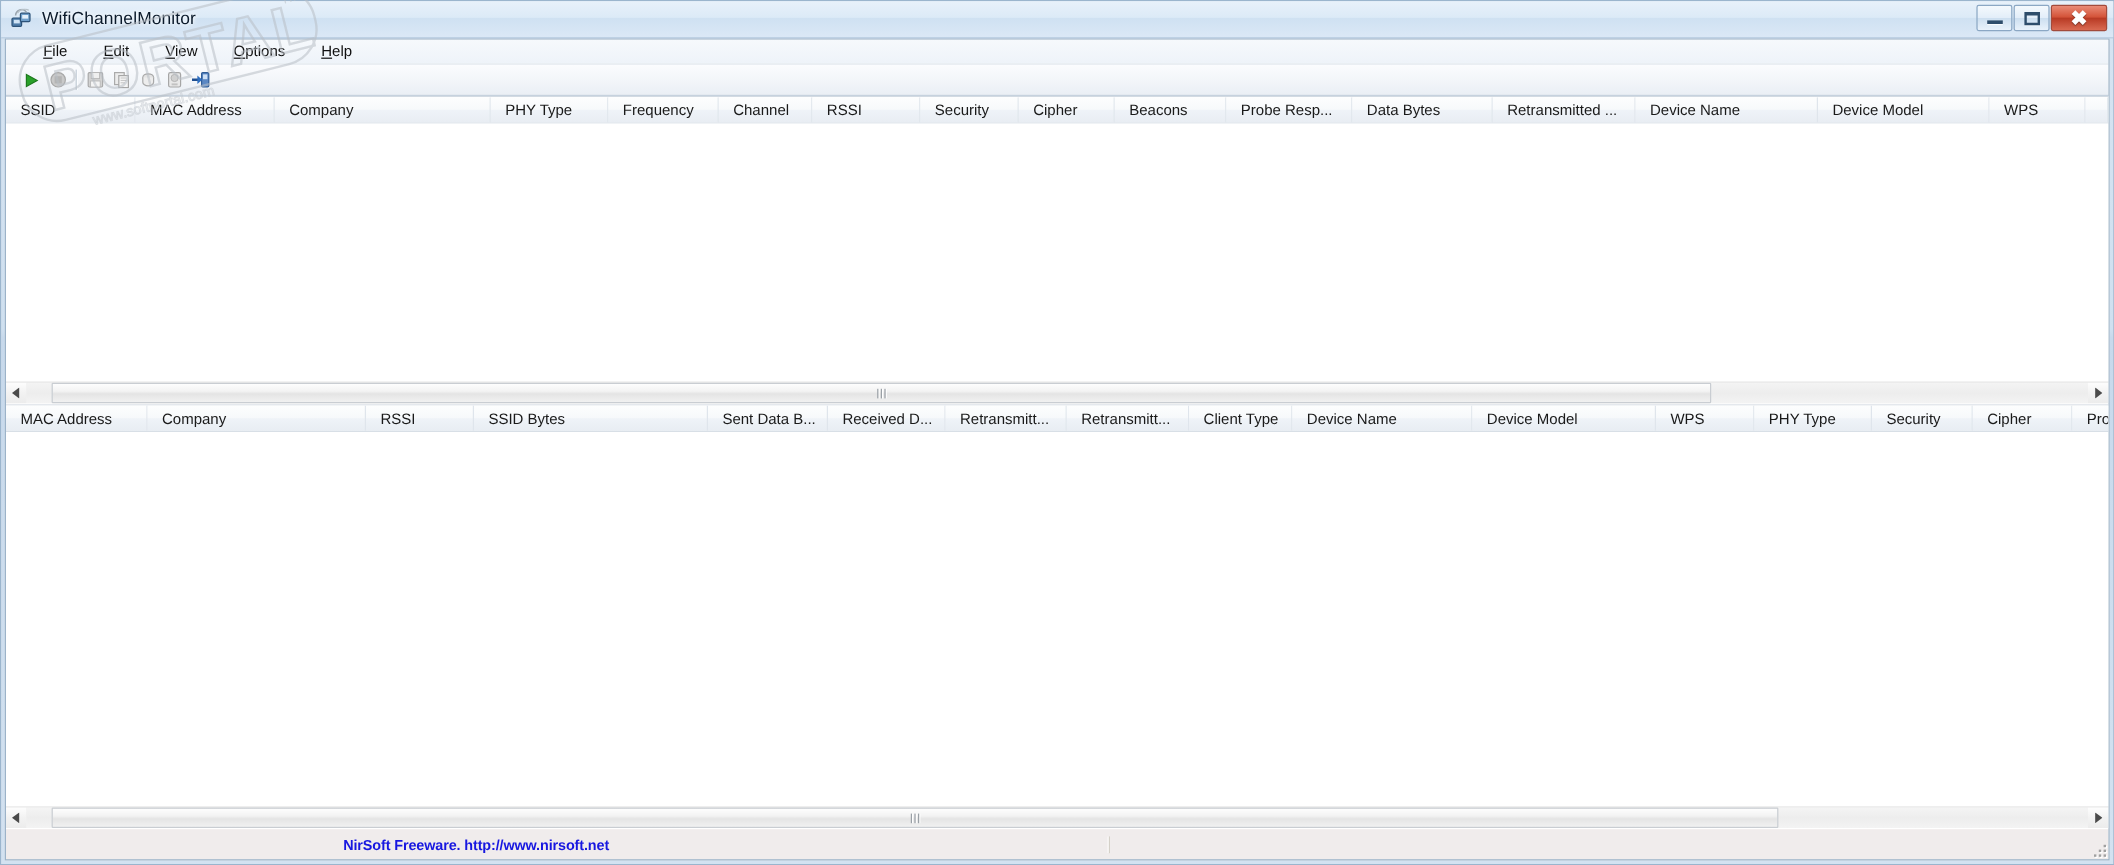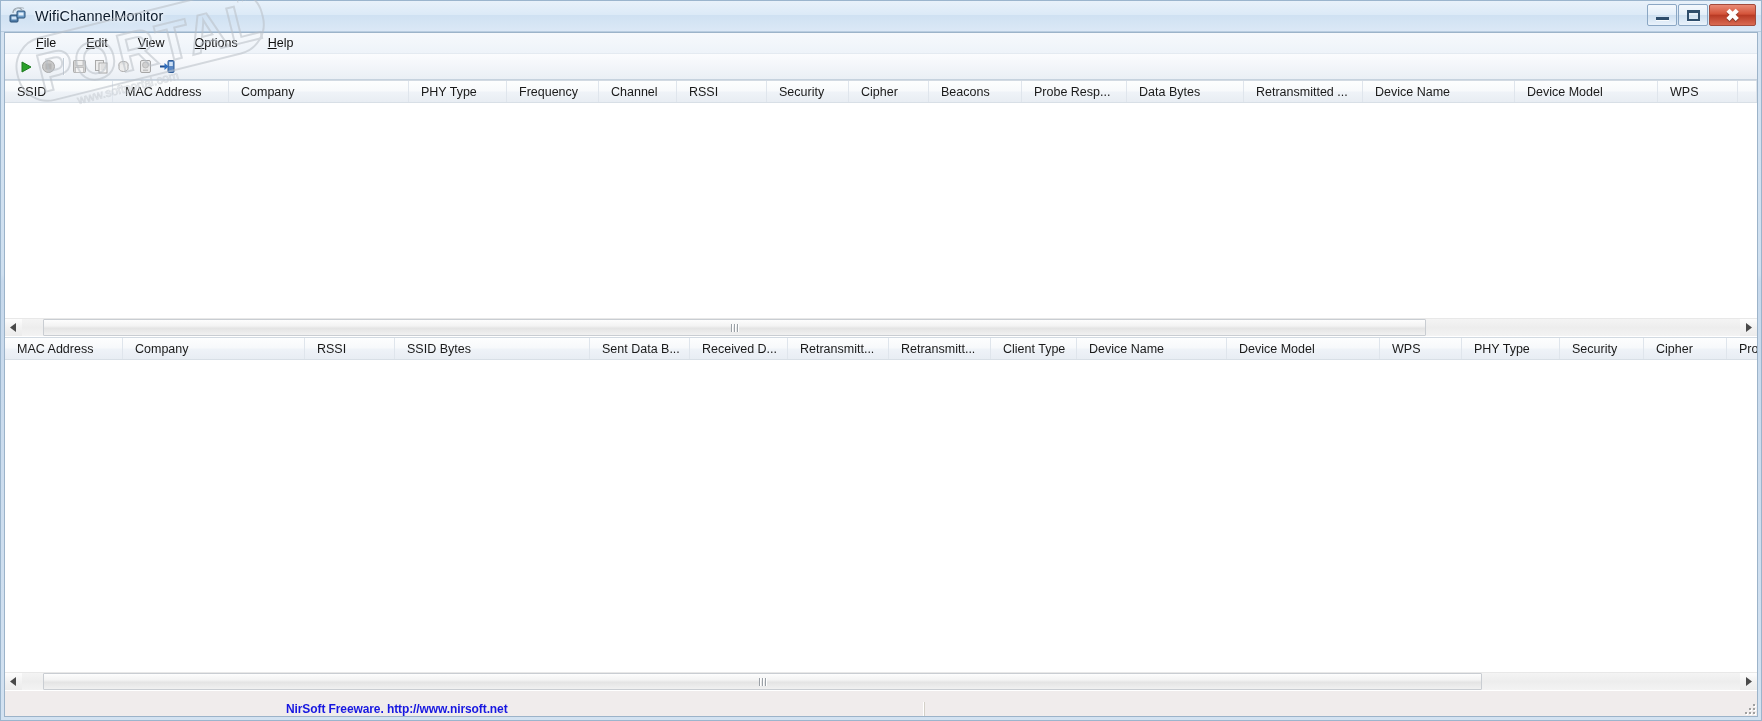--- a/index.html
+++ b/index.html
@@ -217,21 +217,21 @@
   }
   .sb-rest { flex: 1 1 auto; }
 
   
   #statusbar {
     flex: 0 0 26px;
     display: flex;
     background: #f0ecec;
     border-top: 1px solid #ffffff;
     position: relative;
-    align-items: flex-end;
+    align-items: center;
   }
   .sbar-panel {
     display: flex; align-items: center;
     border-right: 1px solid #d4d0c8;
     box-shadow: inset -1px 0 0 #ffffff;
     padding: 0 6px;
     font-size: 11.5px;
     overflow: hidden;
     white-space: nowrap;
   }

